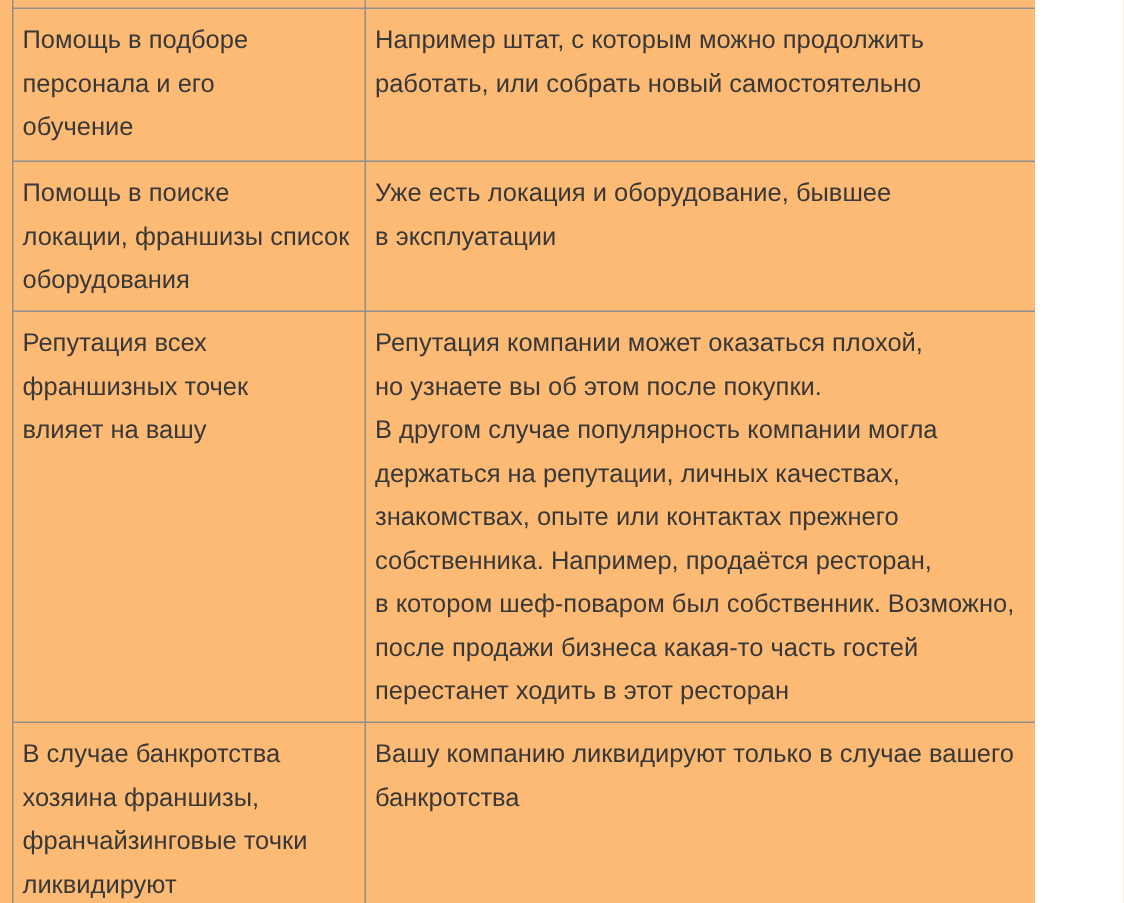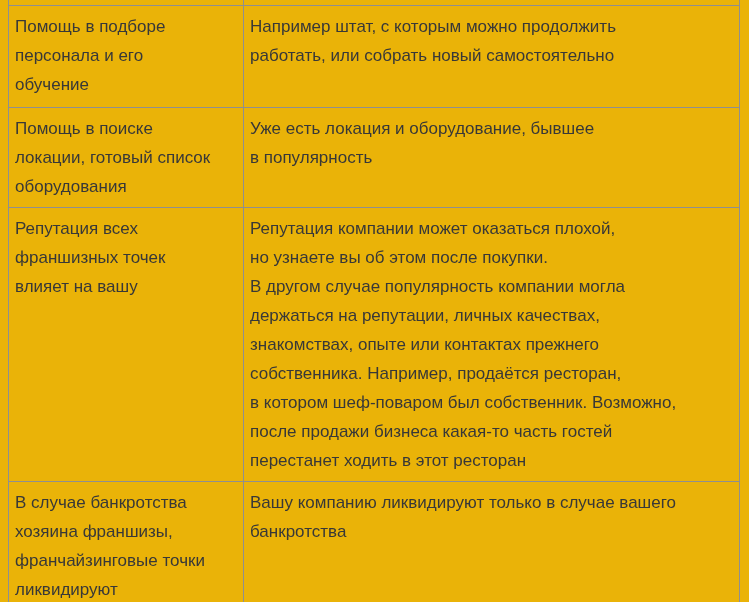--- a/index.html
+++ b/index.html
@@ -2,23 +2,23 @@
 <html><head>
 <meta charset="utf-8">
 <style>
   html, body {
     margin: 0;
     padding: 0;
     background: #ffffff;
   }
   .screen {
     position: relative;
-    width: 749px;
+    width: 690px;
     height: 602px;
-    background: #eab308;
+    background: #fdba74;
     overflow: hidden;
     font-family: "Liberation Sans", "DejaVu Sans", sans-serif;
   }
   table.cmp {
     position: absolute;
     left: 8px;
     top: 0;
     width: 731px;
     border-collapse: collapse;
     table-layout: fixed;
@@ -61,24 +61,24 @@
       </tr>
       <tr class="r1">
         <td class="col-left">Помощь в подборе
 персонала и его
 обучение</td>
         <td class="col-right">Например штат, с которым можно продолжить
 работать, или собрать новый самостоятельно</td>
       </tr>
       <tr class="r2">
         <td class="col-left">Помощь в поиске
-локации, готовый список
+локации, франшизы список
 оборудования</td>
         <td class="col-right">Уже есть локация и оборудование, бывшее
-в популярность</td>
+в эксплуатации</td>
       </tr>
       <tr class="r3">
         <td class="col-left">Репутация всех
 франшизных точек
 влияет на вашу</td>
         <td class="col-right">Репутация компании может оказаться плохой,
 но узнаете вы об этом после покупки.
 В другом случае популярность компании могла
 держаться на репутации, личных качествах,
 знакомствах, опыте или контактах прежнего

